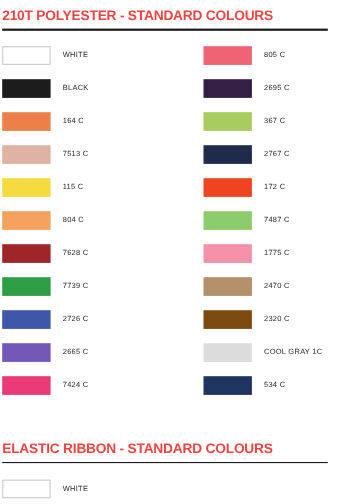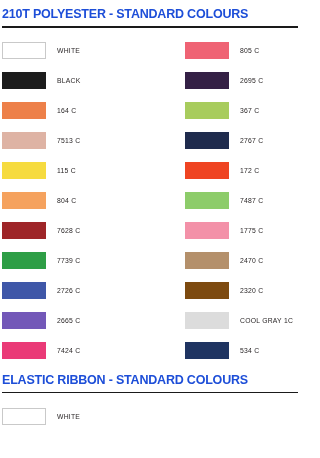--- a/index.html
+++ b/index.html
@@ -20,21 +20,21 @@
     position: relative;
     box-sizing: border-box;
   }
   .section {
     padding: 0 2px;
   }
   .section-title {
     font-size: 12.5px;
     font-weight: bold;
     letter-spacing: -0.2px;
-    color: #1d4ed8;
+    color: #ef4444;
     margin: 0;
     padding: 7px 0 5px 0;
     white-space: nowrap;
   }
   .rule {
     height: 1.5px;
     background: #1a1a1a;
     width: 296px;
     margin: 0 0 8px 0;
   }
@@ -60,20 +60,21 @@
     border: 1px solid #c9c9c9;
   }
   .chip-label {
     font-size: 6.8px;
     letter-spacing: 0.25px;
     color: #231f20;
     margin-left: 11px;
     white-space: nowrap;
   }
   .section-two {
+    margin-top: 28px;
   }
   .section-two .swatch-grid {
     grid-template-columns: 183px 115px;
   }
 </style>
 </head>
 <body>
 
 <div class="page">
   <div id="sections-host">

